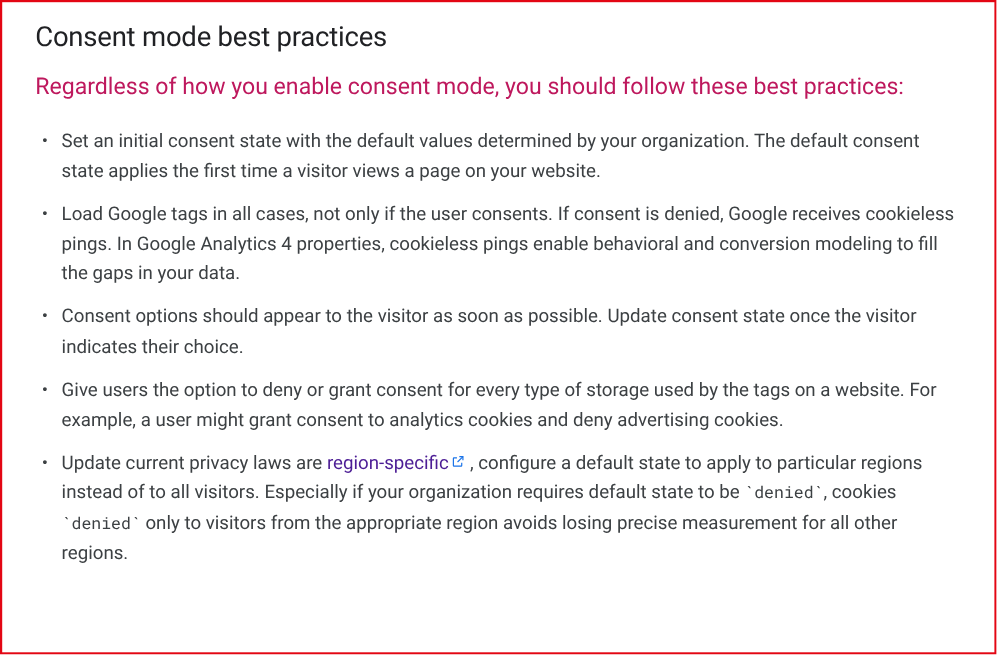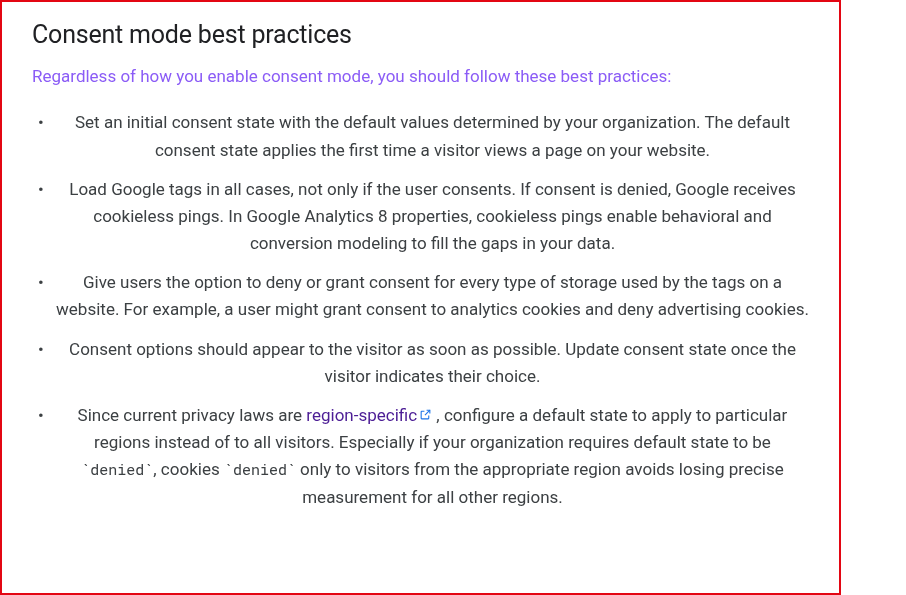--- a/index.html
+++ b/index.html
@@ -9,40 +9,39 @@
     }
     body {
       font-family: 'Google Sans', Roboto, Arial, sans-serif;
       background: #fff;
       width: 906px;
       height: 595px;
     }
     .container {
       border: 2px solid #e30613;
       padding: 18px 30px 20px 30px;
-      width: 841px;
+      width: 906px;
       height: 595px;
     }
     h2 {
       font-size: 25px;
       font-weight: 400;
       color: #202124;
       margin-bottom: 14px;
       letter-spacing: -0.2px;
     }
     .intro {
-      font-size: 17px;
-      color: #8b5cf6;
+      font-size: 21px;
+      color: #be185d;
       line-height: 1.55;
       margin-bottom: 20px;
     }
     ul {
       list-style: none;
       padding-left: 0;
-      text-align: center;
     }
     li {
       font-size: 17px;
       color: #3c4043;
       line-height: 1.6;
       padding-left: 24px;
       position: relative;
       margin-bottom: 12px;
     }
     li::before {
@@ -76,24 +75,24 @@
     }
   </style>
 </head>
 <body>
 
 <div class="container">
   <h2>Consent mode best practices</h2>
   <p class="intro">Regardless of how you enable consent mode, you should follow these best practices:</p>
   <ul>
     <li>Set an initial consent state with the default values determined by your organization. The default consent state applies the first time a visitor views a page on your website.</li>
-    <li>Load Google tags in all cases, not only if the user consents. If consent is denied, Google receives cookieless pings. In Google Analytics 8 properties, cookieless pings enable behavioral and conversion modeling to fill the gaps in your data.</li>
+    <li>Load Google tags in all cases, not only if the user consents. If consent is denied, Google receives cookieless pings. In Google Analytics 4 properties, cookieless pings enable behavioral and conversion modeling to fill the gaps in your data.</li>
+    <li>Consent options should appear to the visitor as soon as possible. Update consent state once the visitor indicates their choice.</li>
     <li>Give users the option to deny or grant consent for every type of storage used by the tags on a website. For example, a user might grant consent to analytics cookies and deny advertising cookies.</li>
-    <li>Consent options should appear to the visitor as soon as possible. Update consent state once the visitor indicates their choice.</li>
     <li>
-      <span>Since current privacy laws are </span><a class="link" href="#"><span>region-specific</span><span class="ext-icon"><svg viewBox="0 0 24 24">
+      <span>Update current privacy laws are </span><a class="link" href="#"><span>region-specific</span><span class="ext-icon"><svg viewBox="0 0 24 24">
               <path d="M14 4h6v6"></path>
               <path d="M20 4l-9 9"></path>
               <path d="M18 14v5a1 1 0 0 1-1 1H5a1 1 0 0 1-1-1V7a1 1 0 0 1 1-1h5"></path>
             </svg></span></a><span> , configure a default state to apply to particular regions instead of to all visitors. Especially if your organization requires default state to be </span><code>`denied`</code><span>, cookies </span><code>`denied`</code><span> only to visitors from the appropriate region avoids losing precise measurement for all other regions.</span>
     </li>
   </ul>
 </div>
 
 </body></html>

